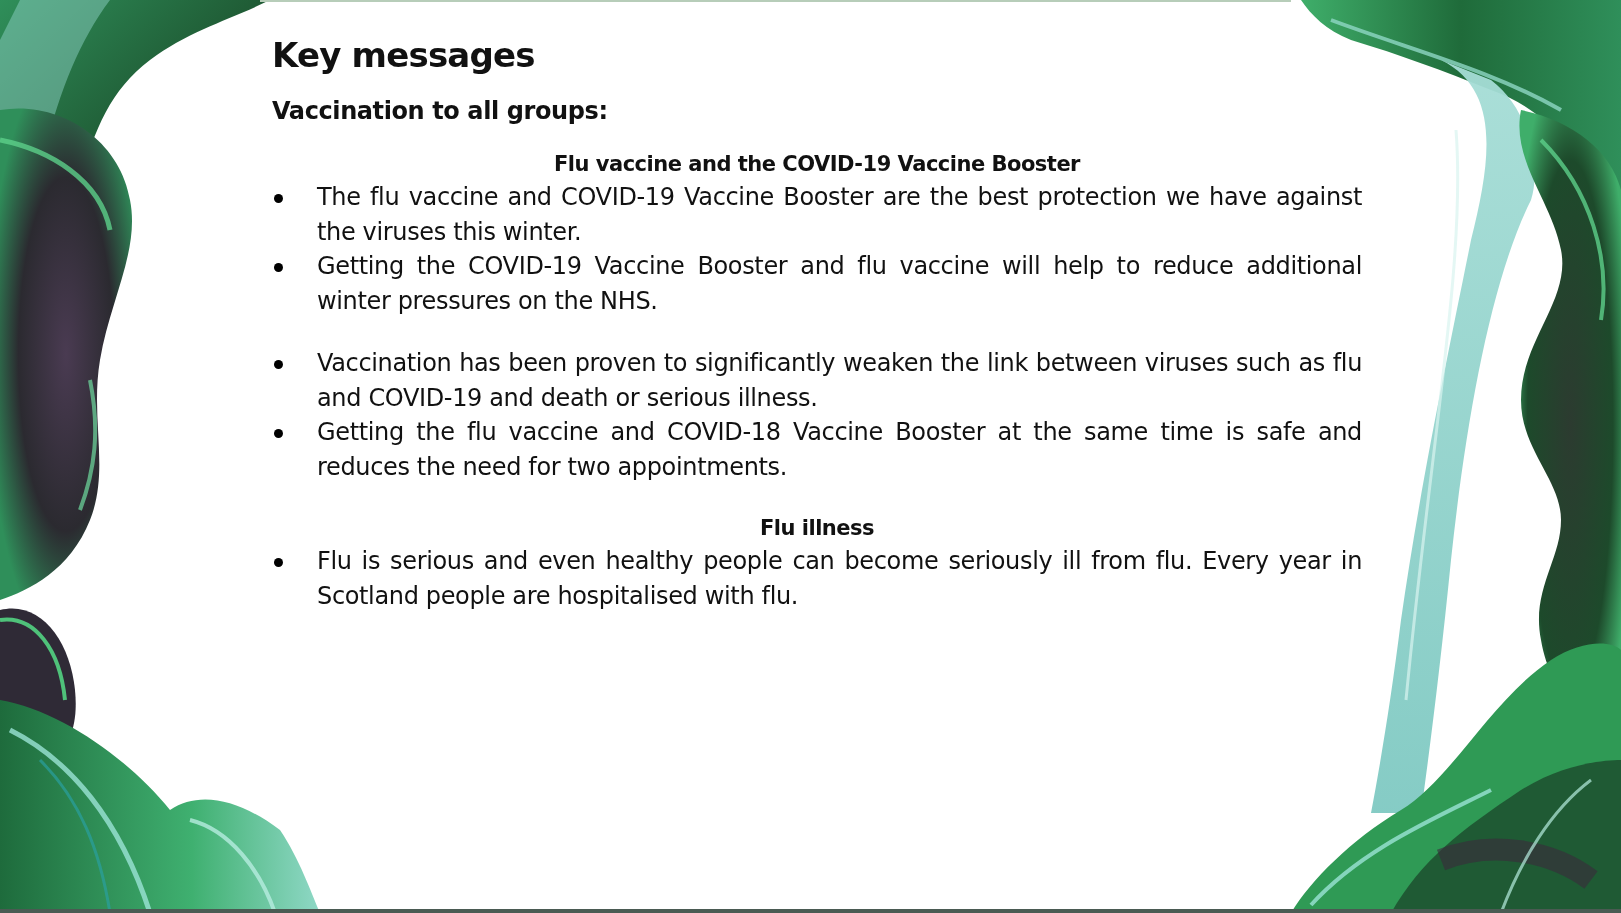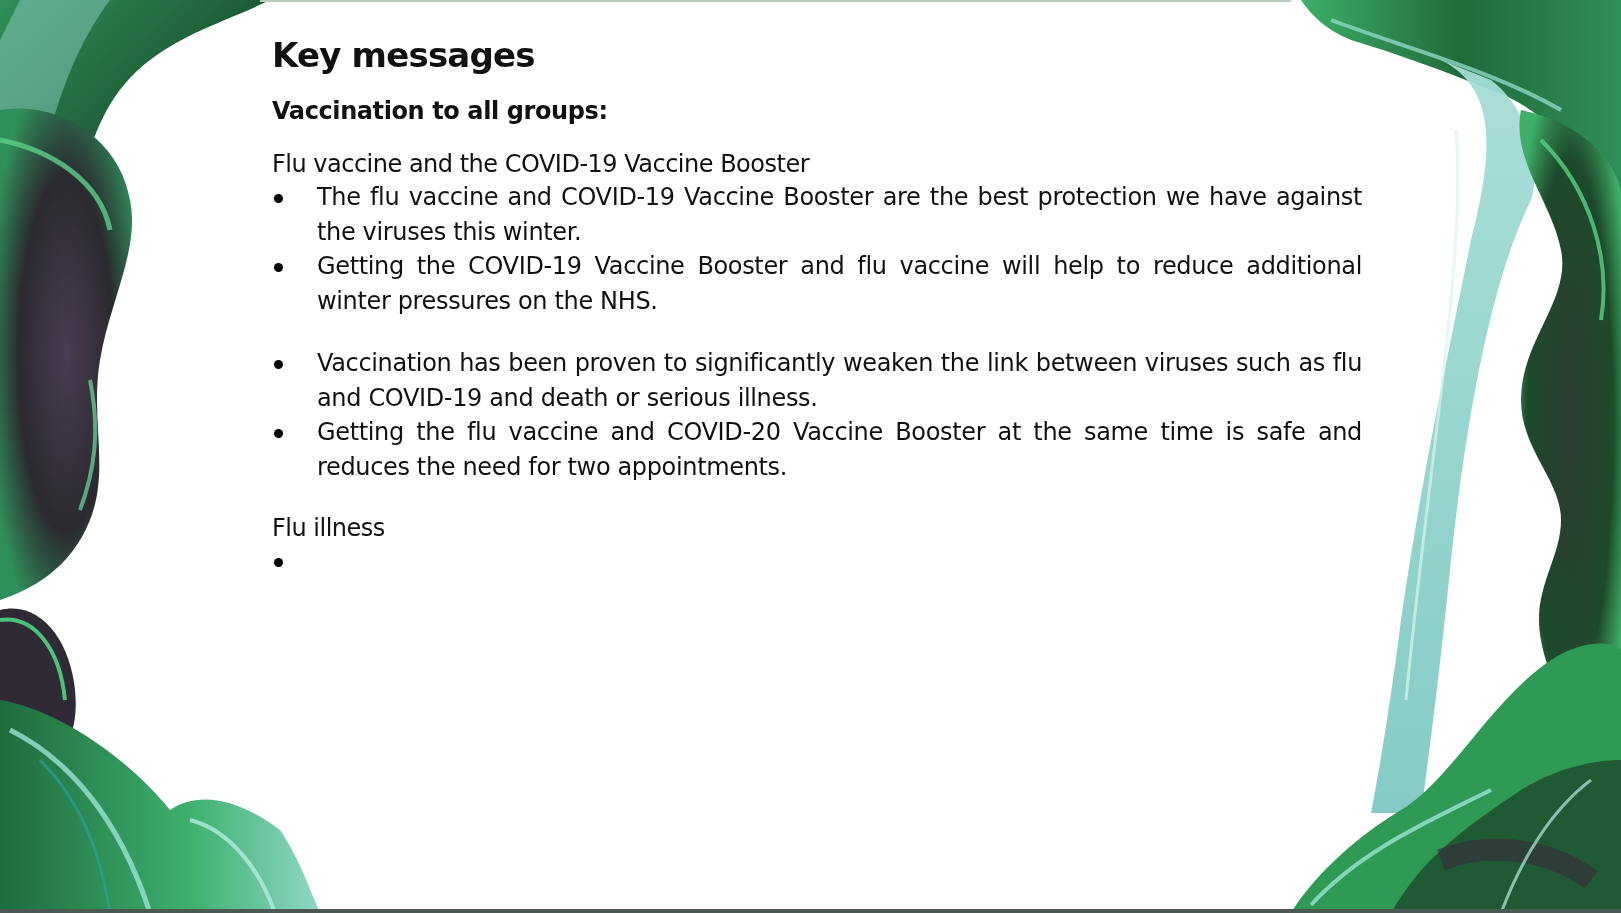--- a/index.html
+++ b/index.html
@@ -63,25 +63,26 @@
       margin: 10px 0 0 0;
       line-height: 34px;
     }
     .section {
       margin-top: 20px;
     }
     .section + .section {
       margin-top: 28px;
     }
     .section-heading {
-      font-size: 24px;
-      font-weight: normal;
+      font-size: 21px;
+      font-weight: bold;
       letter-spacing: -0.5px;
       line-height: 32px;
       margin: 0;
+      text-align: center;
     }
     ul.bullets {
       list-style: none;
       margin: 0;
       padding: 0;
     }
     ul.bullets li {
       position: relative;
       padding-left: 45px;
       font-size: 24px;
@@ -199,27 +200,28 @@
     </div>
 
     <div class="section">
       <ul class="bullets">
         <li>
           <span class="bullet"></span>
           <span>Vaccination has been proven to significantly weaken the link between viruses such as flu and COVID-19 and death or serious illness.</span>
         </li>
         <li>
           <span class="bullet"></span>
-          <span>Getting the flu vaccine and COVID-20 Vaccine Booster at the same time is safe and reduces the need for two appointments.</span>
+          <span>Getting the flu vaccine and COVID-18 Vaccine Booster at the same time is safe and reduces the need for two appointments.</span>
         </li>
       </ul>
     </div>
 
     <div class="section">
       <h3 class="section-heading">Flu illness</h3>
       <ul class="bullets">
         <li>
           <span class="bullet"></span>
+          <span>Flu is serious and even healthy people can become seriously ill from flu.  Every year in Scotland people are hospitalised with flu.</span>
         </li>
       </ul>
     </div>
   </div>
 </div>
 
 </body></html>

